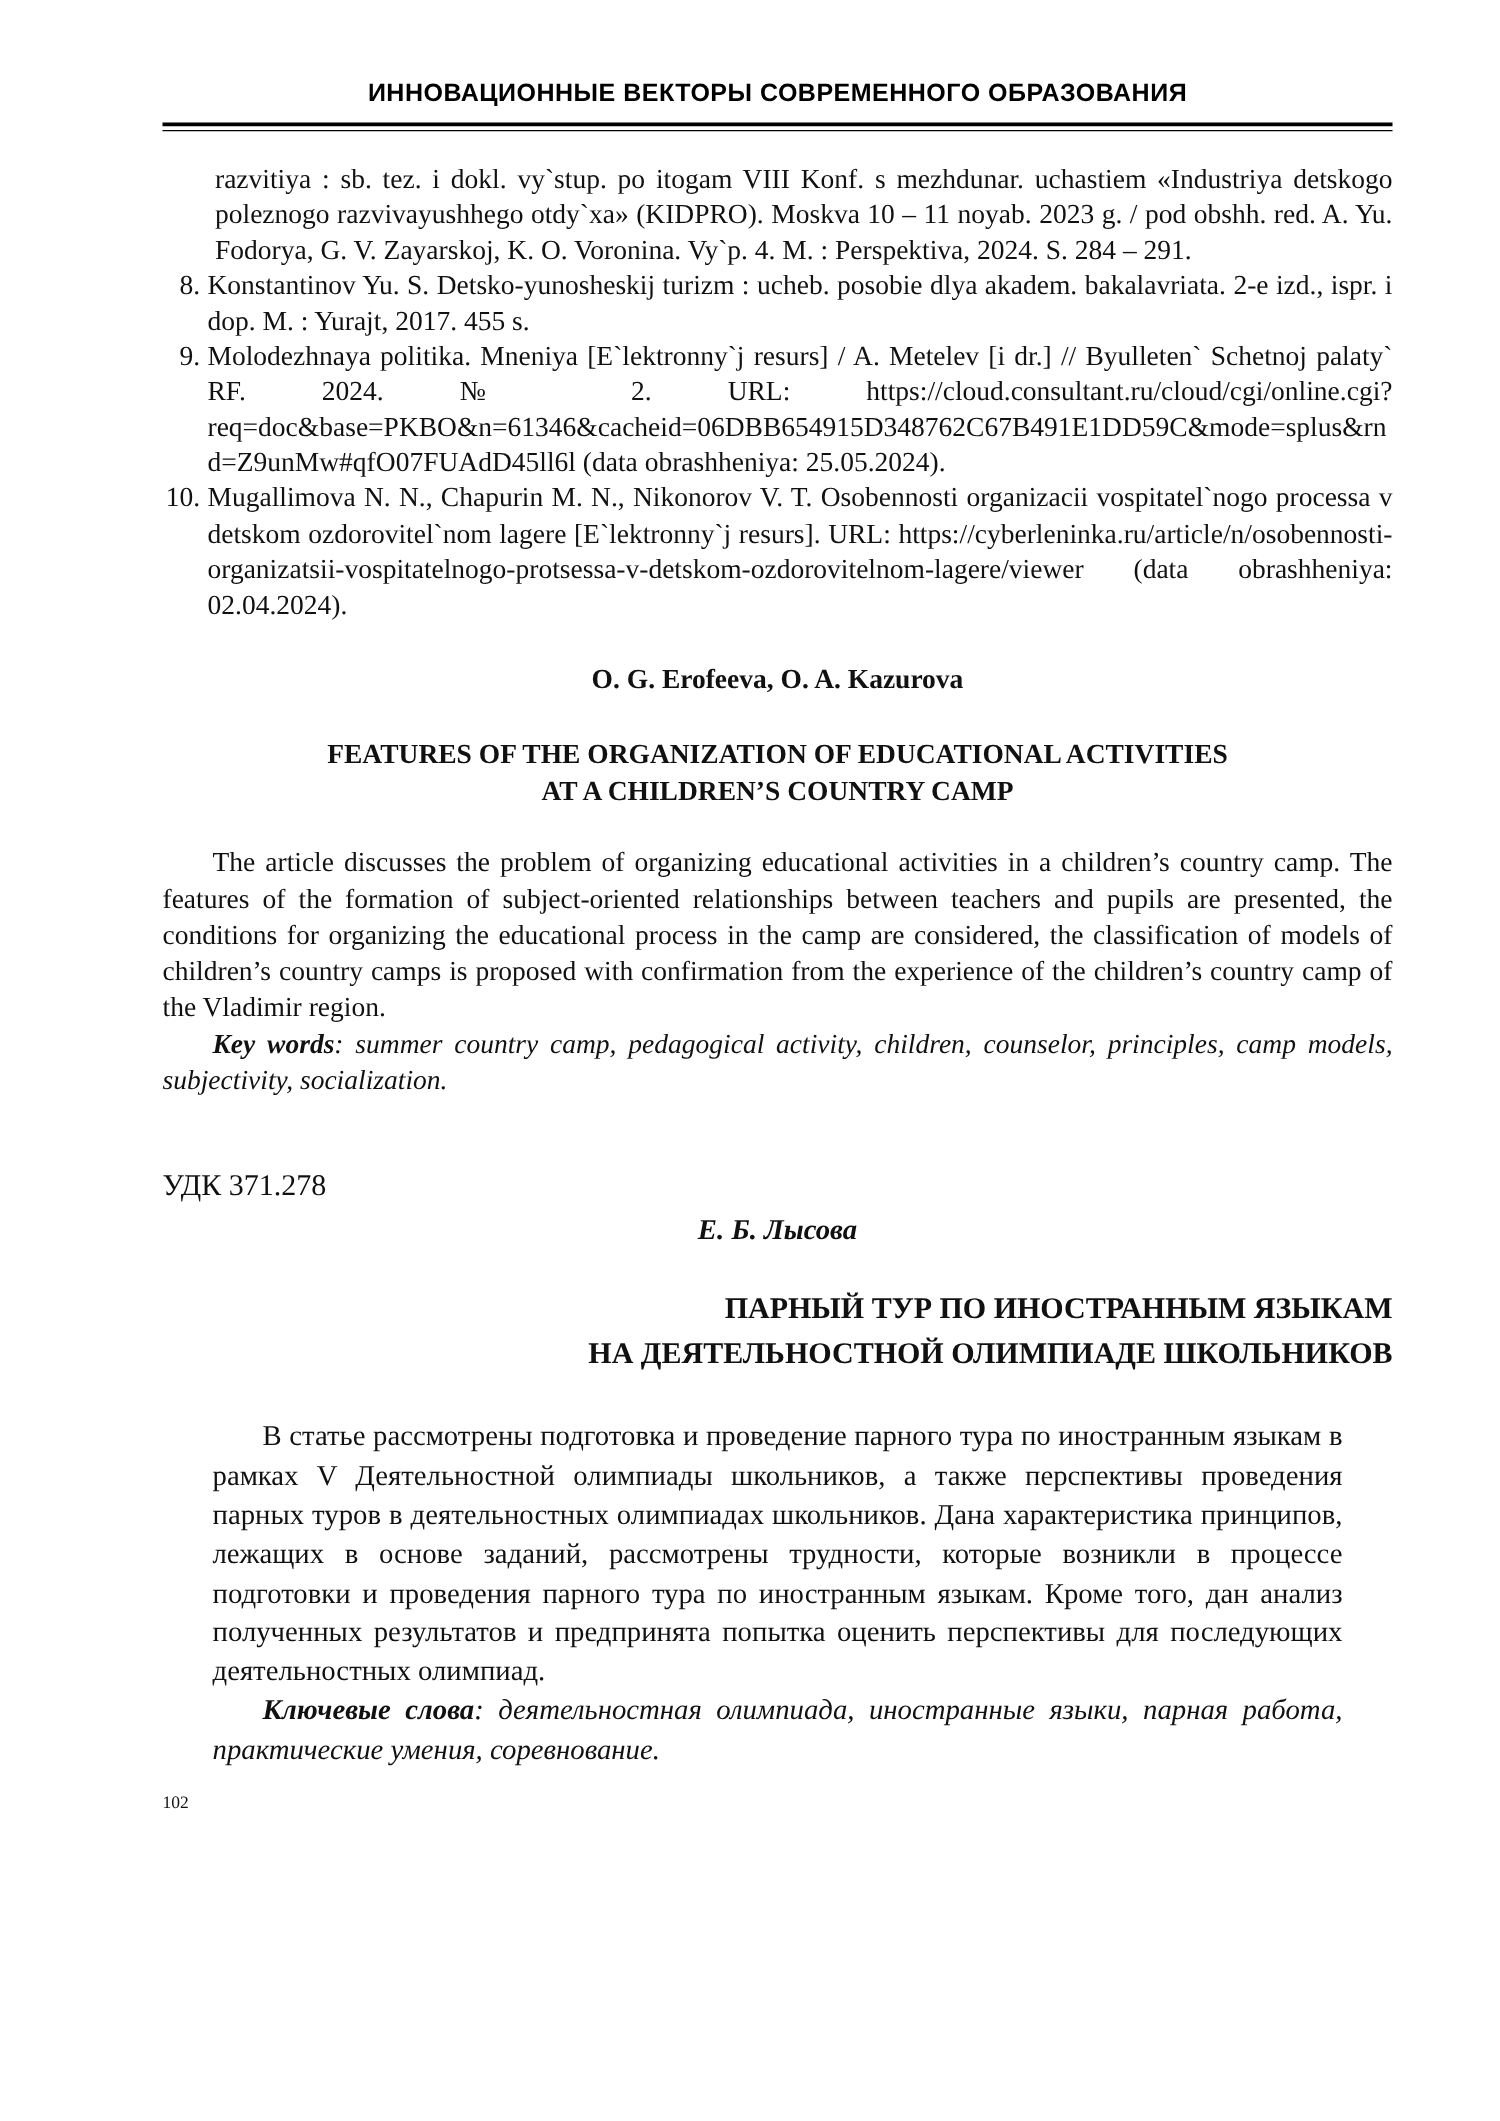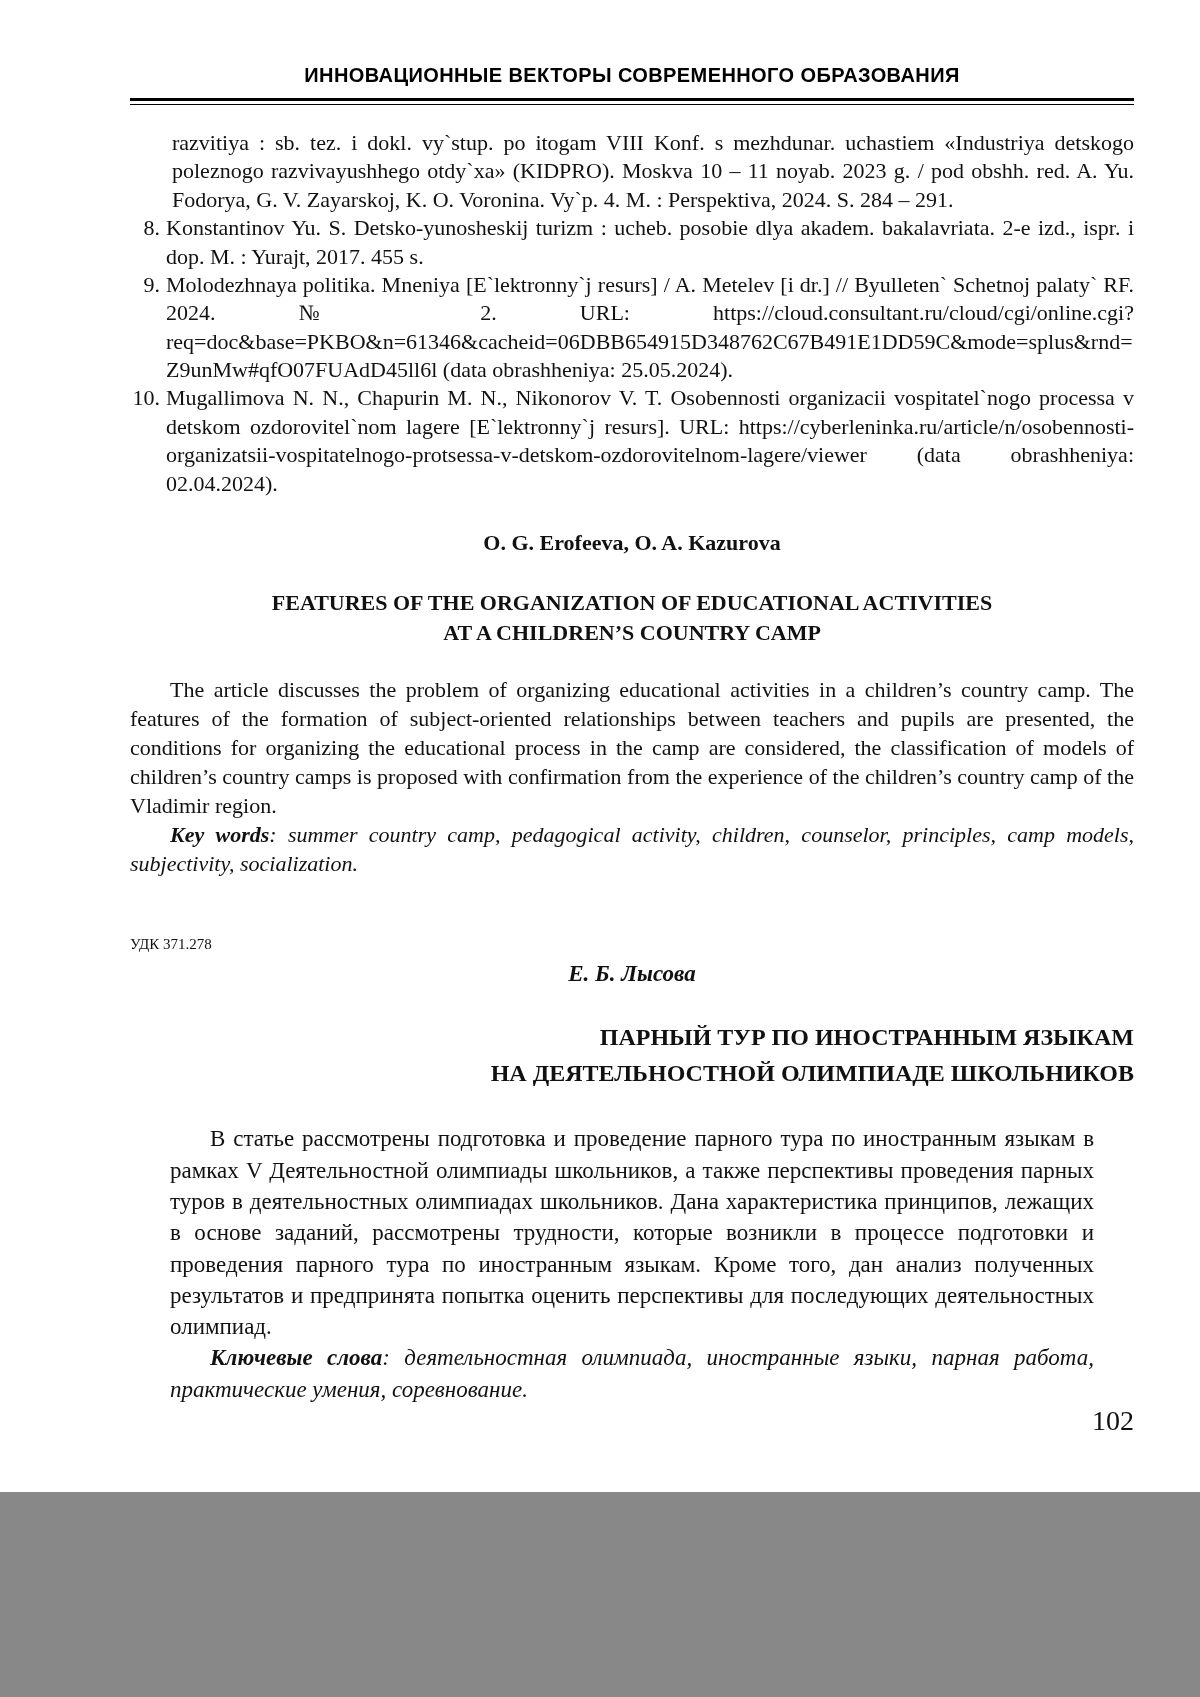--- a/index.html
+++ b/index.html
@@ -1,24 +1,24 @@
 <!DOCTYPE html>
 <html><head>
 <meta charset="utf-8">
 <style>
   * { margin: 0; padding: 0; box-sizing: border-box; }
   html, body { background: #888; }
   .page {
     width: 1200px;
-    height: 1492px;
+    height: 1697px;
     margin: 0 auto;
     background: #ffffff;
     color: #111111;
     font-family: "Liberation Serif", serif;
-    padding: 64px 66px 0 130px;
+    padding: 64px 86px 0 130px;
     position: relative;
   }
   .running-header { text-align: center; }
   .header-text {
     font-family: "Liberation Sans", sans-serif;
     font-weight: bold;
     font-size: 20px;
     letter-spacing: 0.4px;
     color: #000;
   }
@@ -57,21 +57,21 @@
   }
   .keywords-en {
     text-align: justify;
     font-size: 22px;
     line-height: 1.32;
     text-indent: 40px;
     font-style: italic;
   }
   .kw-label { font-weight: bold; }
 
-  .udc { margin-top: 58px; font-size: 15px; }
+  .udc { margin-top: 58px; font-size: 24px; }
   .author-ru {
     margin-top: 8px;
     text-align: center;
     font-weight: bold;
     font-style: italic;
     font-size: 23px;
   }
   .title-ru {
     margin-top: 32px;
     text-align: right;
@@ -88,22 +88,23 @@
   }
   .keywords-ru {
     margin: 0 40px;
     text-align: justify;
     font-size: 23px;
     line-height: 1.36;
     text-indent: 40px;
     font-style: italic;
   }
   .page-number {
-    text-align: right;
-    font-size: 28px;
+    margin-top: 20px;
+    text-align: left;
+    font-size: 14px;
   }
 </style>
 </head>
 <body>
 
 <div class="page">
 
   <div class="running-header">
     <div class="header-text">ИННОВАЦИОННЫЕ ВЕКТОРЫ СОВРЕМЕННОГО ОБРАЗОВАНИЯ</div>
     <div class="double-rule"></div>

